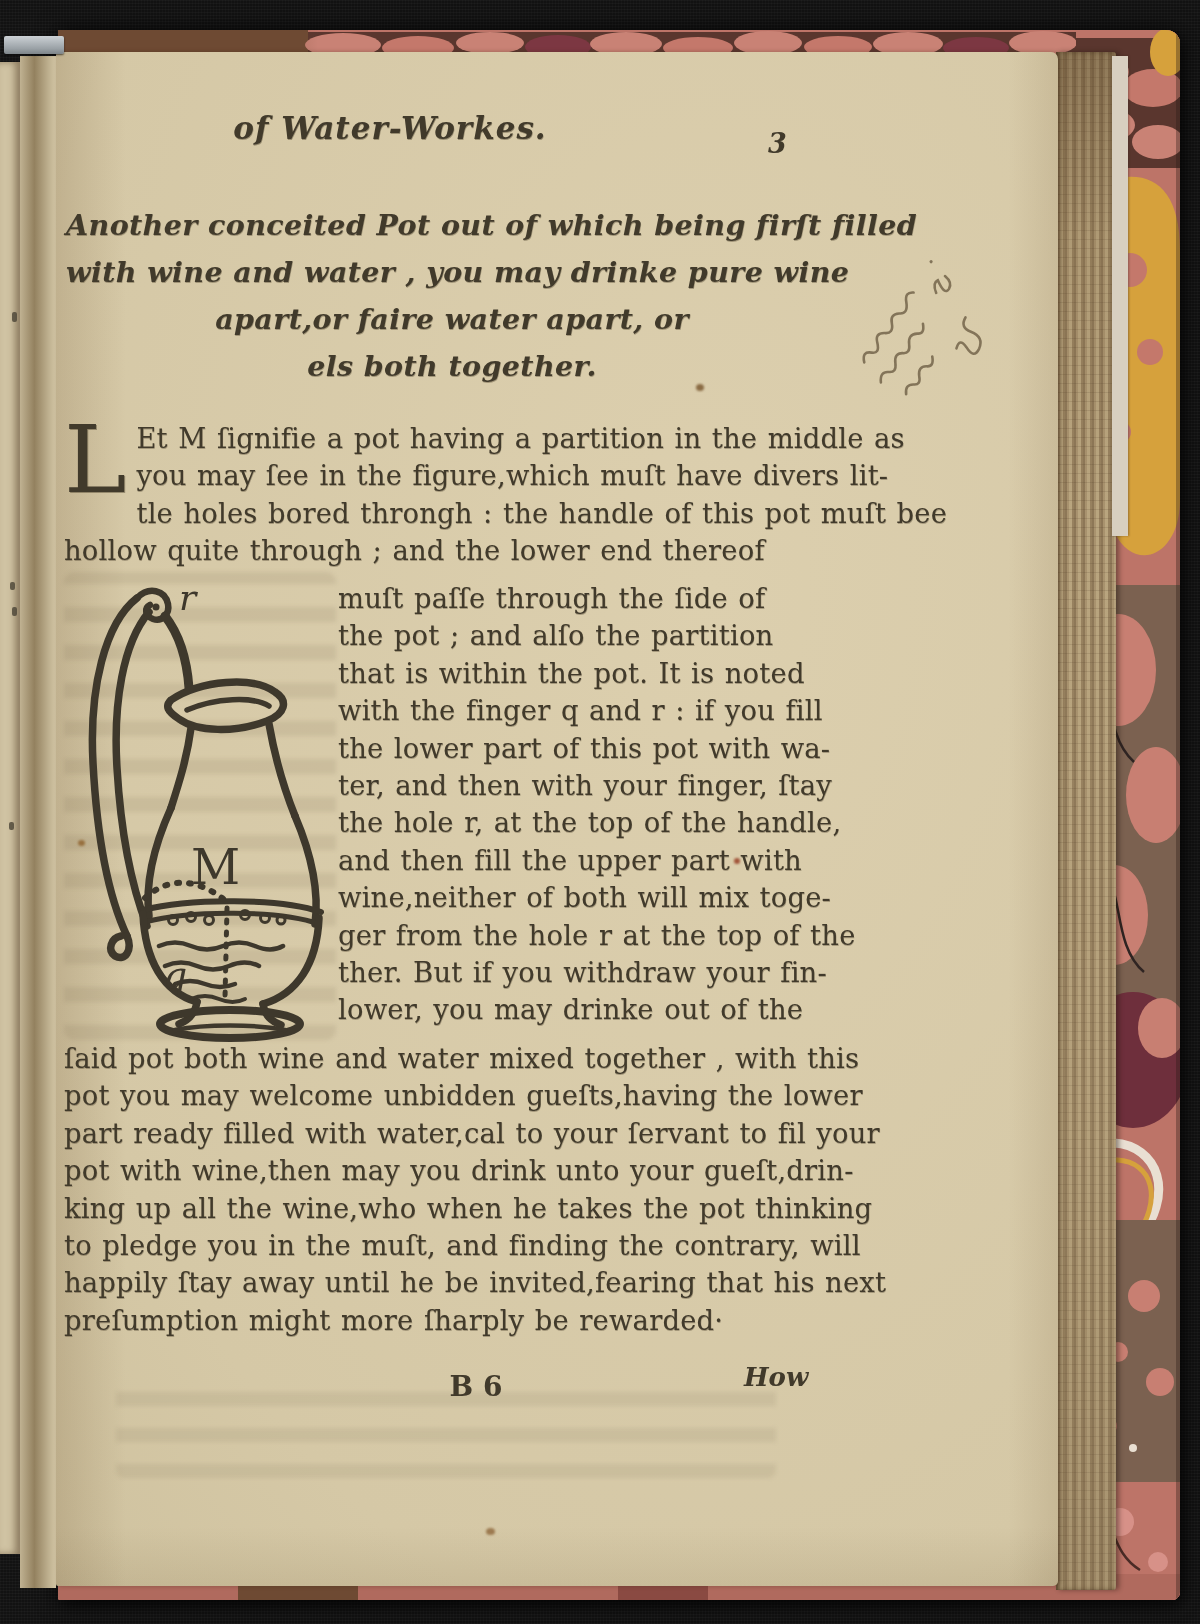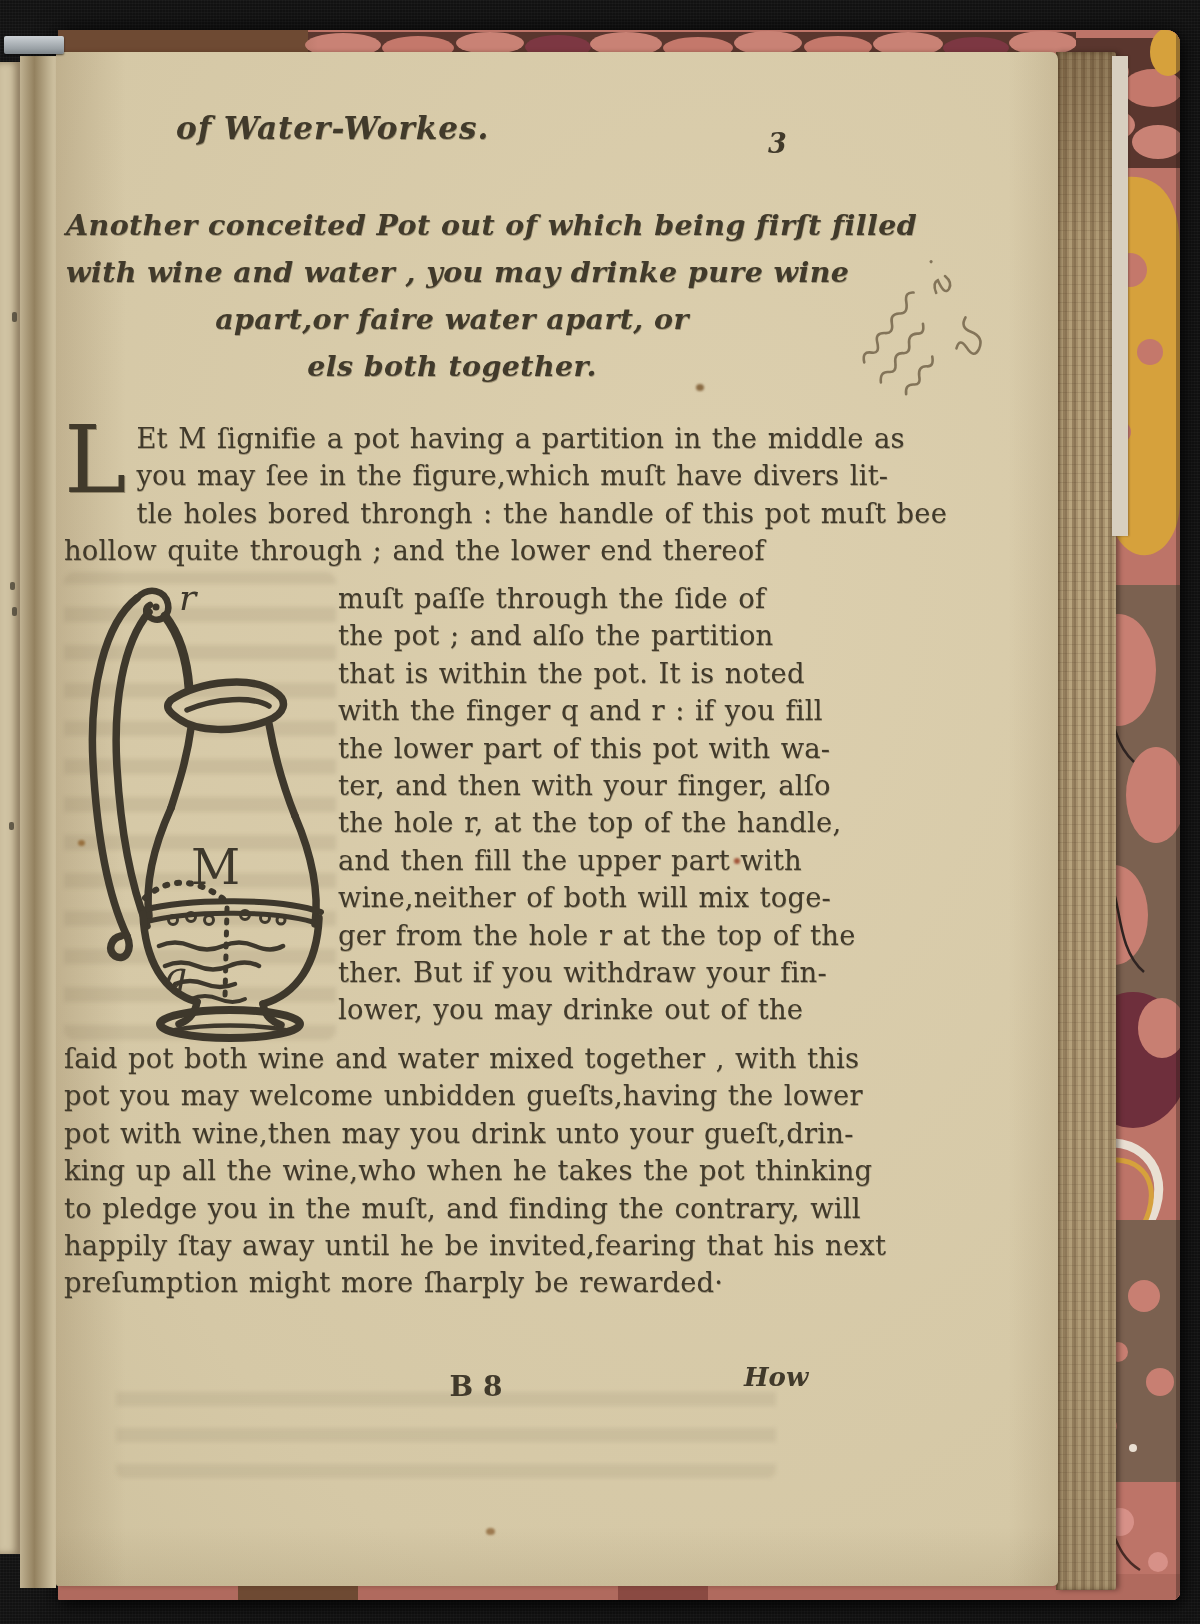--- a/index.html
+++ b/index.html
@@ -50,21 +50,21 @@
       linear-gradient(90deg, rgba(120,95,60,.22), rgba(120,95,60,0) 70px),
       linear-gradient(270deg, rgba(120,95,60,.15), rgba(120,95,60,0) 50px),
       linear-gradient(0deg, rgba(110,90,55,.12), rgba(110,90,55,0) 60px),
       radial-gradient(ellipse at 65% 35%, #dccfae, #d5c8a6 75%, #cfc29f);
     border-radius:3px 7px 5px 2px;
     box-shadow:2px 0 4px rgba(60,40,20,.35);
     color:#413a2b;
   }
   .page *{position:absolute;}
 
-  .running-head{left:120px;top:58px;width:400px;text-align:left;
+  .running-head{left:134px;top:58px;width:400px;text-align:center;
     font-style:italic;font-weight:bold;font-size:31px;letter-spacing:1px;
     text-shadow:.5px .5px 0 rgba(60,50,30,.4);}
   .page-number{left:712px;top:76px;font-size:27px;font-style:italic;font-weight:bold;}
 
   .heading{left:10px;top:150px;width:772px;text-align:center;position:absolute;}
   .heading .hline{position:static;display:block;font-style:italic;font-weight:bold;
     font-size:28.5px;line-height:47px;letter-spacing:.4px;white-space:nowrap;
     text-shadow:.5px .6px 0 rgba(60,50,30,.35);}
 
   .bodytext .tline{position:static;display:block;font-size:27.4px;line-height:37.4px;
@@ -201,40 +201,41 @@
         <div class="tline">hollow quite through ; and the lower end thereof</div>
       </div>
   </div>
 
   <div class="bodytext group2">
       <div class="tline">muſt paſſe through the ſide of</div>
       <div class="tline">the pot ; and alſo the partition</div>
       <div class="tline">that is within the pot. It is noted</div>
       <div class="tline">with the finger q and r : if you fill</div>
       <div class="tline">the lower part of this pot with wa-</div>
-      <div class="tline">ter, and then with your finger, alſo</div>
+      <div class="tline">ter, and then with your finger, ſtay</div>
       <div class="tline">the hole r, at the top of the handle,</div>
       <div class="tline">and then fill the upper part with</div>
       <div class="tline">wine,neither of both will mix toge-</div>
       <div class="tline">ger from the hole r at the top of the</div>
       <div class="tline">ther. But if you withdraw your fin-</div>
       <div class="tline">lower, you may drinke out of the</div>
     </div>
 
   <div class="bodytext group3">
       <div class="tline">ſaid pot both wine and water mixed together , with this</div>
       <div class="tline">pot you may welcome unbidden gueſts,having the lower</div>
+      <div class="tline">part ready filled with water,cal to your ſervant to fil your</div>
       <div class="tline">pot with wine,then may you drink unto your gueſt,drin-</div>
       <div class="tline">king up all the wine,who when he takes the pot thinking</div>
       <div class="tline">to pledge you in the muſt, and finding the contrary, will</div>
       <div class="tline">happily ſtay away until he be invited,fearing that his next</div>
       <div class="tline">preſumption might more ſharply be rewarded·</div>
     </div>
 
-  <div class="signature">B 8</div>
+  <div class="signature">B 6</div>
   <div class="catchword">How</div>
 
   <svg class="woodcut" viewBox="0 0 262 474">
     <g stroke="#3e382c" stroke-width="7.5" fill="none" stroke-linecap="round">
 
       <path d="M62,30 C30,55 14,120 18,195 C22,270 34,330 52,368"></path>
       <path d="M52,368 C58,382 50,394 40,388 C32,382 36,370 46,368"></path>
       <path d="M74,44 C48,75 38,135 42,200 C46,268 58,322 72,358"></path>
 
       <path d="M62,30 C74,18 90,22 93,36 C95,46 87,54 78,51 C70,48 69,40 75,37" stroke-width="6.5"></path>

